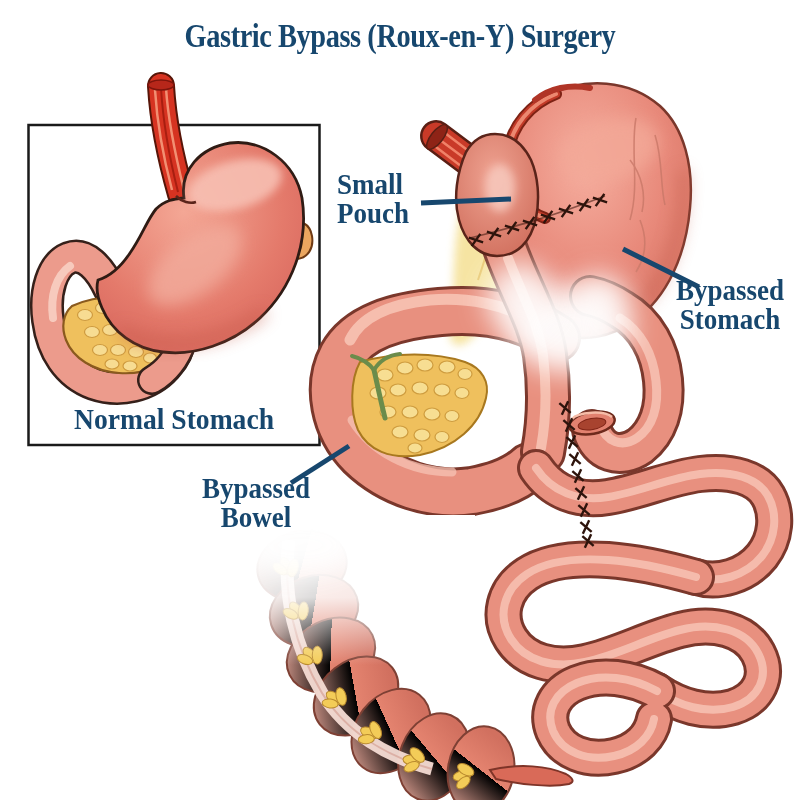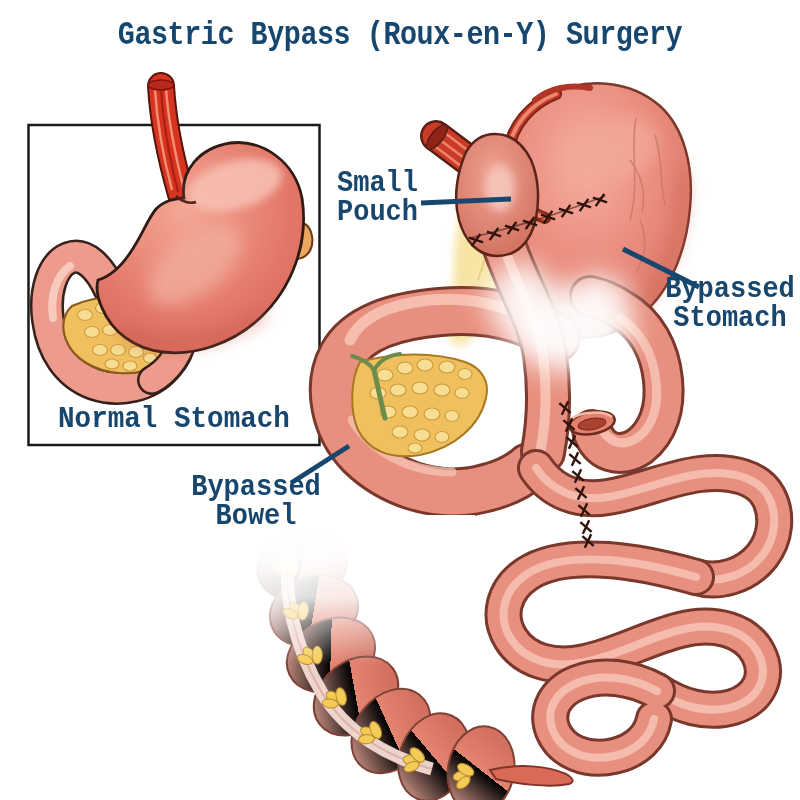--- a/index.html
+++ b/index.html
@@ -1,17 +1,17 @@
 <!DOCTYPE html>
 <html style="--label-text: #17476E; --leader-line: #17476E; --inset-border: #1A1A1A; --background: #FFFFFF; --organ-pink: #E8907F; --organ-pink-light: #F7C3B4; --organ-deep-red: #C23A28; --esophagus-red: #D63321; --outline-brown: #7A372B; --fat-yellow: #EFC05D; --omentum-pale-yellow: #F6E39E; --bile-duct-green: #6B8C4B; --suture-dark: #2E140C;"><head>
 <meta charset="utf-8">
 <style>
   html,body{margin:0;padding:0;background:#fff;}
   .stage{position:relative;width:800px;height:800px;background:var(--background,#fff);
-         font-family:Liberation Mono, monospace;overflow:hidden;}
+         font-family:Liberation Serif, serif;overflow:hidden;}
   .title{position:absolute;left:0;right:0;top:16px;margin:0;text-align:center;
          font-size:33px;line-height:40px;font-weight:bold;color:var(--label-text,#17476E);
          transform:scaleX(.86);letter-spacing:-.5px;}
   svg.art{position:absolute;left:0;top:0;}
   .callout{position:absolute;font-weight:bold;color:var(--label-text,#17476E);
            font-size:30px;line-height:29px;}
   .callout span{display:block;}
   .co-pouch{left:337px;top:169px;text-align:left;transform:scaleX(.9);transform-origin:left top;}
   .co-stomach{left:645px;top:275px;width:170px;text-align:center;transform:scaleX(.9);transform-origin:center top;}
   .co-bowel{left:170px;top:473px;width:172px;text-align:center;transform:scaleX(.9);transform-origin:center top;}

